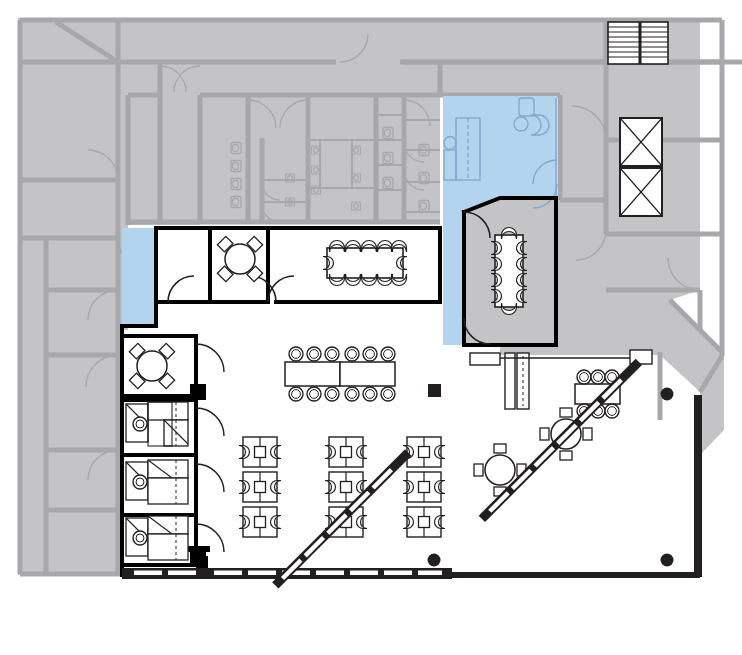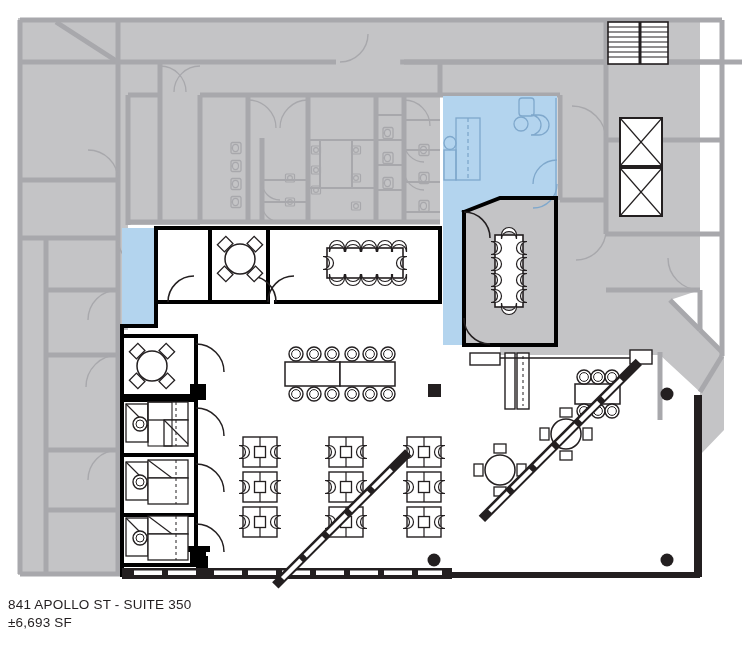--- a/index.html
+++ b/index.html
@@ -520,18 +520,14 @@
     <g>
       <use href="#column" x="667" y="394"></use>
       <use href="#column" x="667" y="560"></use>
       <use href="#column" x="434" y="560"></use>
       <rect x="428" y="384" width="13" height="13" fill="#231f20"></rect>
     </g>
 
   </svg>
   </div>
 
-  <div id="caption">
-    <div class="line">841 APOLLO ST - SUITE 350</div>
-    <div class="line">±6,693 SF</div>
-  </div>
 
 </div>
 
 </body></html>

